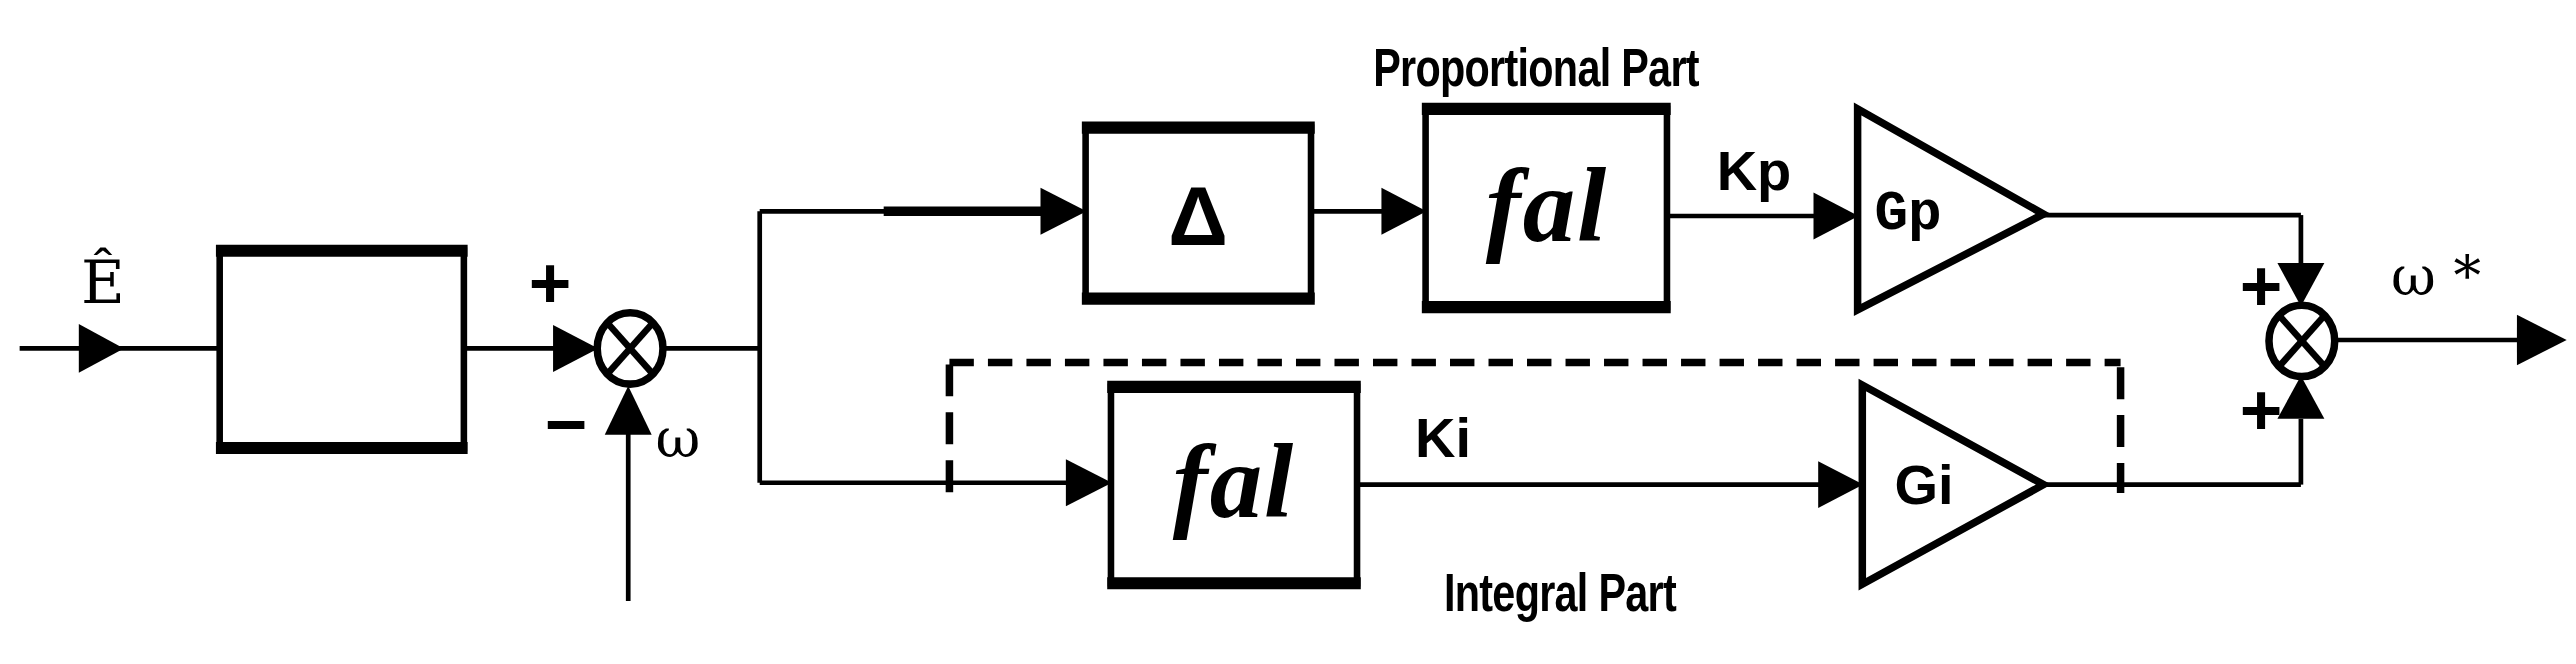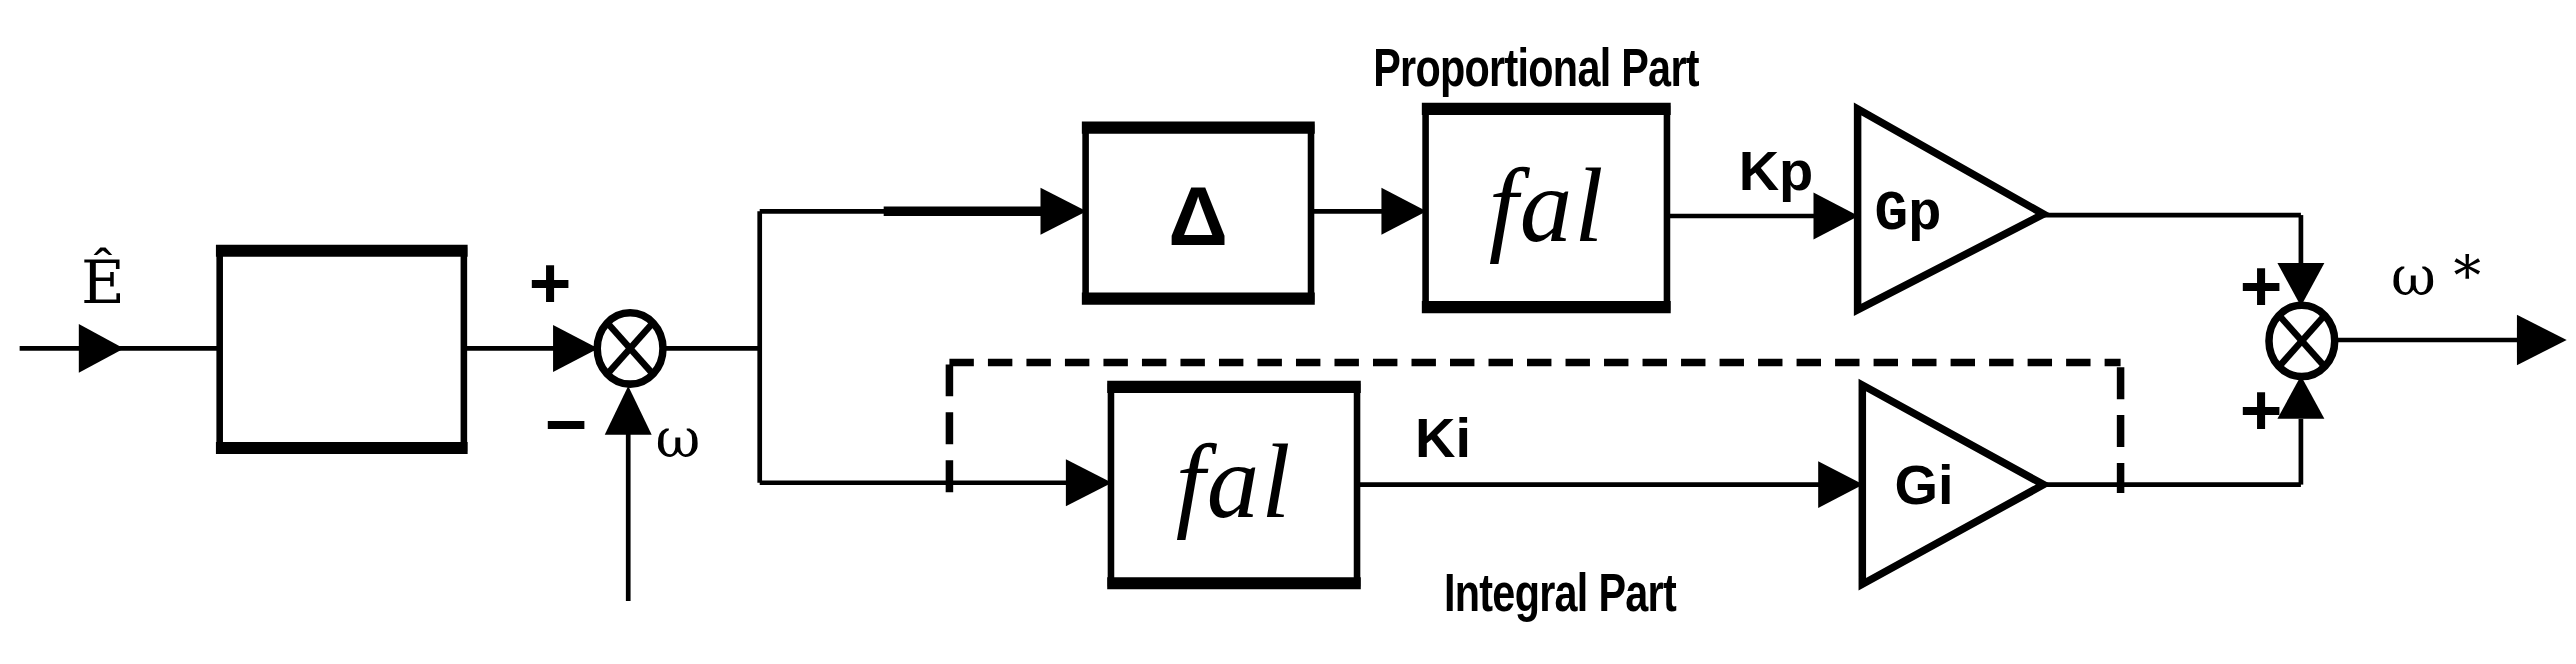--- a/index.html
+++ b/index.html
@@ -38,21 +38,21 @@
     letter-spacing: 1.9px;
   }
   .delta-glyph {
     font-family: "Liberation Sans", sans-serif;
     font-weight: 700;
     font-size: 83px;
   }
   .fal-italic {
     font-family: "Liberation Serif", "DejaVu Serif", serif;
     font-style: italic;
-    font-weight: 400;
+    font-weight: 700;
     font-size: 105px;
     letter-spacing: 1.9px;
   }
   .serif-math {
     font-family: "DejaVu Serif", "Liberation Serif", serif;
     font-size: 55px;
   }
   .ehat {
     font-family: "DejaVu Serif", "Liberation Serif", serif;
     font-size: 60px;
@@ -143,21 +143,21 @@
   </svg>
 
   <div class="lbl ehat" style="left:103px;  top:282px;">Ê</div>
   <div class="lbl sign" style="left:550px;  top:282px;">+</div>
   <div class="lbl sign" style="left:566px;  top:423px;">−</div>
   <div class="lbl serif-math" style="left:678px;  top:438px;">ω</div>
 
   <div class="lbl part-title" style="left:1536px; top:67px;">Proportional Part</div>
   <div class="lbl delta-glyph" style="left:1198px; top:216px;">Δ</div>
   <div class="lbl fal-italic" style="left:1547px; top:205px;">fal</div>
-  <div class="lbl bold-sans" style="left:1754px; top:171px;margin-left:22px;">Kp</div>
+  <div class="lbl bold-sans" style="left:1754px; top:171px;">Kp</div>
   <div class="lbl bold-sans" style="left:1908px; top:214px;font-family:Liberation Mono, monospace;">Gp</div>
 
   <div class="lbl fal-italic" style="left:1234px; top:481px;">fal</div>
   <div class="lbl bold-sans" style="left:1443px; top:438px;text-align:right;">Ki</div>
   <div class="lbl bold-sans" style="left:1924px; top:485px;">Gi</div>
   <div class="lbl part-title" style="left:1560px; top:592px;">Integral Part</div>
 
   <div class="lbl sign" style="left:2261px; top:285px;">+</div>
   <div class="lbl sign" style="left:2261px; top:409px;">+</div>
   <div class="lbl serif-math" style="left:2436px; top:276px;">ω *</div>

